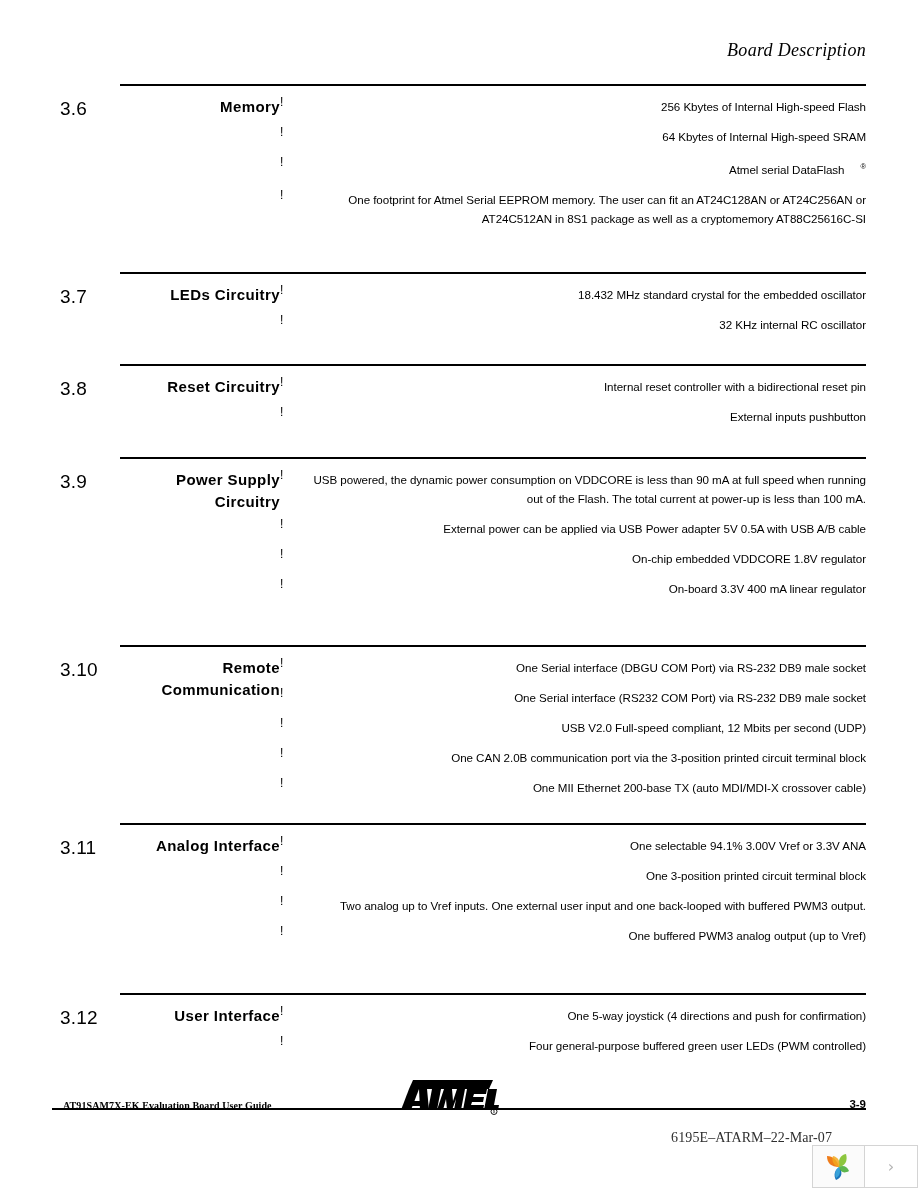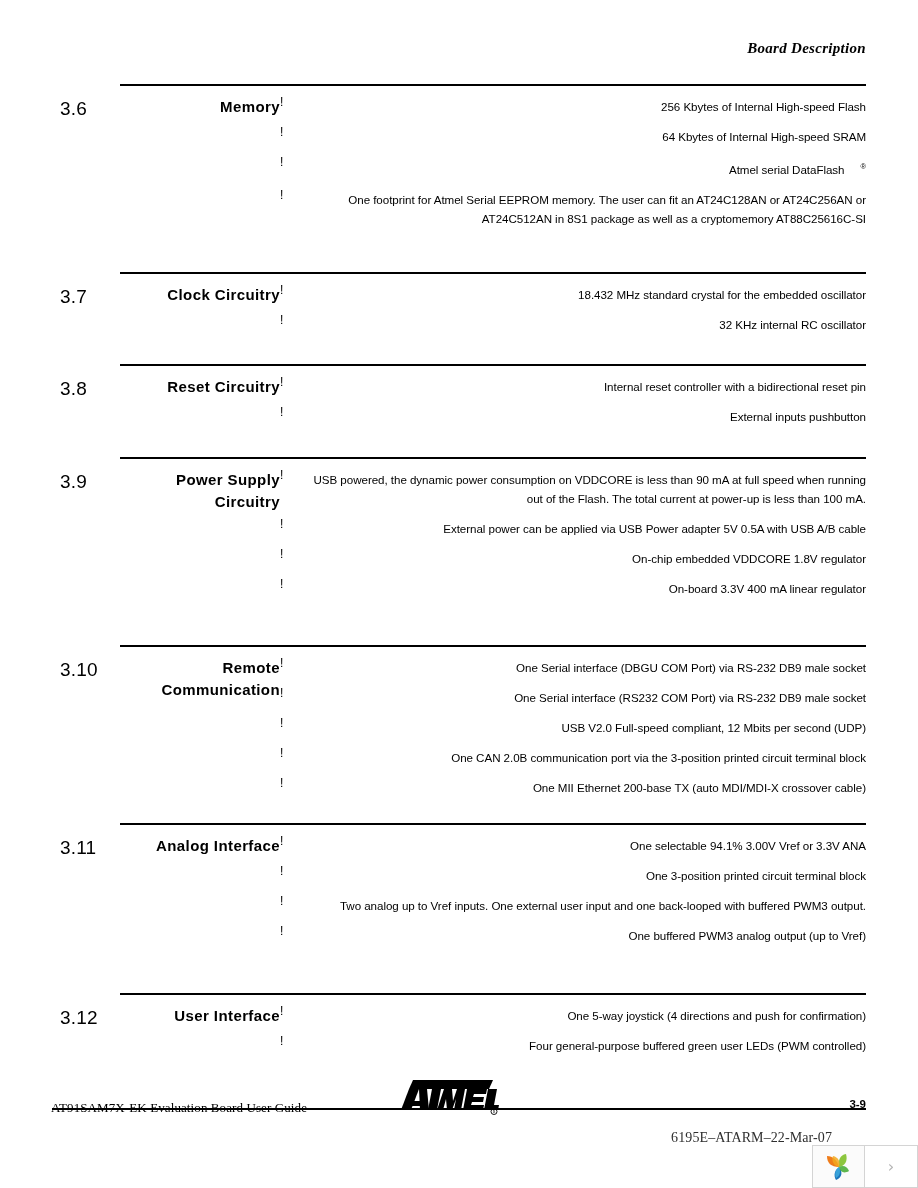--- a/index.html
+++ b/index.html
@@ -21,22 +21,22 @@
     left: 0; top: 0;
     width: 918px; height: 1145px;
     background: #ffffff;
   }
 
   
   .page-header {
     position: absolute;
     right: 52px; top: 40px;
     font-style: italic;
-    font-weight: bold;
-    font-size: 15px;
+    font-weight: normal;
+    font-size: 18px;
     letter-spacing: 0.3px;
     font-family: "Liberation Serif", serif;
     white-space: nowrap;
   }
 
   
   .section {
     position: absolute;
     left: 52px;
     width: 814px;
@@ -113,24 +113,24 @@
 
   
   .footer-rule {
     position: absolute;
     left: 52px; top: 1108px;
     width: 814px; height: 2px;
     background: #000000;
   }
   .footer-left {
     position: absolute;
-    left: 51px; top: 1100px;
+    left: 63px; top: 1100px;
     font-family: "Liberation Serif", serif;
-    font-weight: normal;
-    font-size: 13px;
+    font-weight: bold;
+    font-size: 10px;
     letter-spacing: 0.1px;
     white-space: nowrap;
   }
   .footer-page {
     position: absolute;
     right: 52px; top: 1098px;
     font-family: Liberation Sans, sans-serif;
     font-weight: bold;
     font-size: 11.5px;
     white-space: nowrap;
@@ -203,21 +203,21 @@
       <div class="bullet-row">
         <span class="bullet-mark">!</span>
         <span class="bullet-text">One footprint for Atmel Serial EEPROM memory. The user can fit an AT24C128AN or AT24C256AN or AT24C512AN in 8S1 package as well as a cryptomemory AT88C25616C-SI</span>
       </div>
     </div>
   </div>
 
   <div class="section" id="sec-37">
     <div class="rule"></div>
     <div class="sec-num">3.7</div>
-    <div class="sec-title">Clock Circuitry</div>
+    <div class="sec-title">LEDs Circuitry</div>
     <div class="bullets">
       <div class="bullet-row">
         <span class="bullet-mark">!</span>
         <span class="bullet-text">18.432 MHz standard crystal for the embedded oscillator</span>
       </div>
       <div class="bullet-row">
         <span class="bullet-mark">!</span>
         <span class="bullet-text">32 KHz internal RC oscillator</span>
       </div>
     </div>

